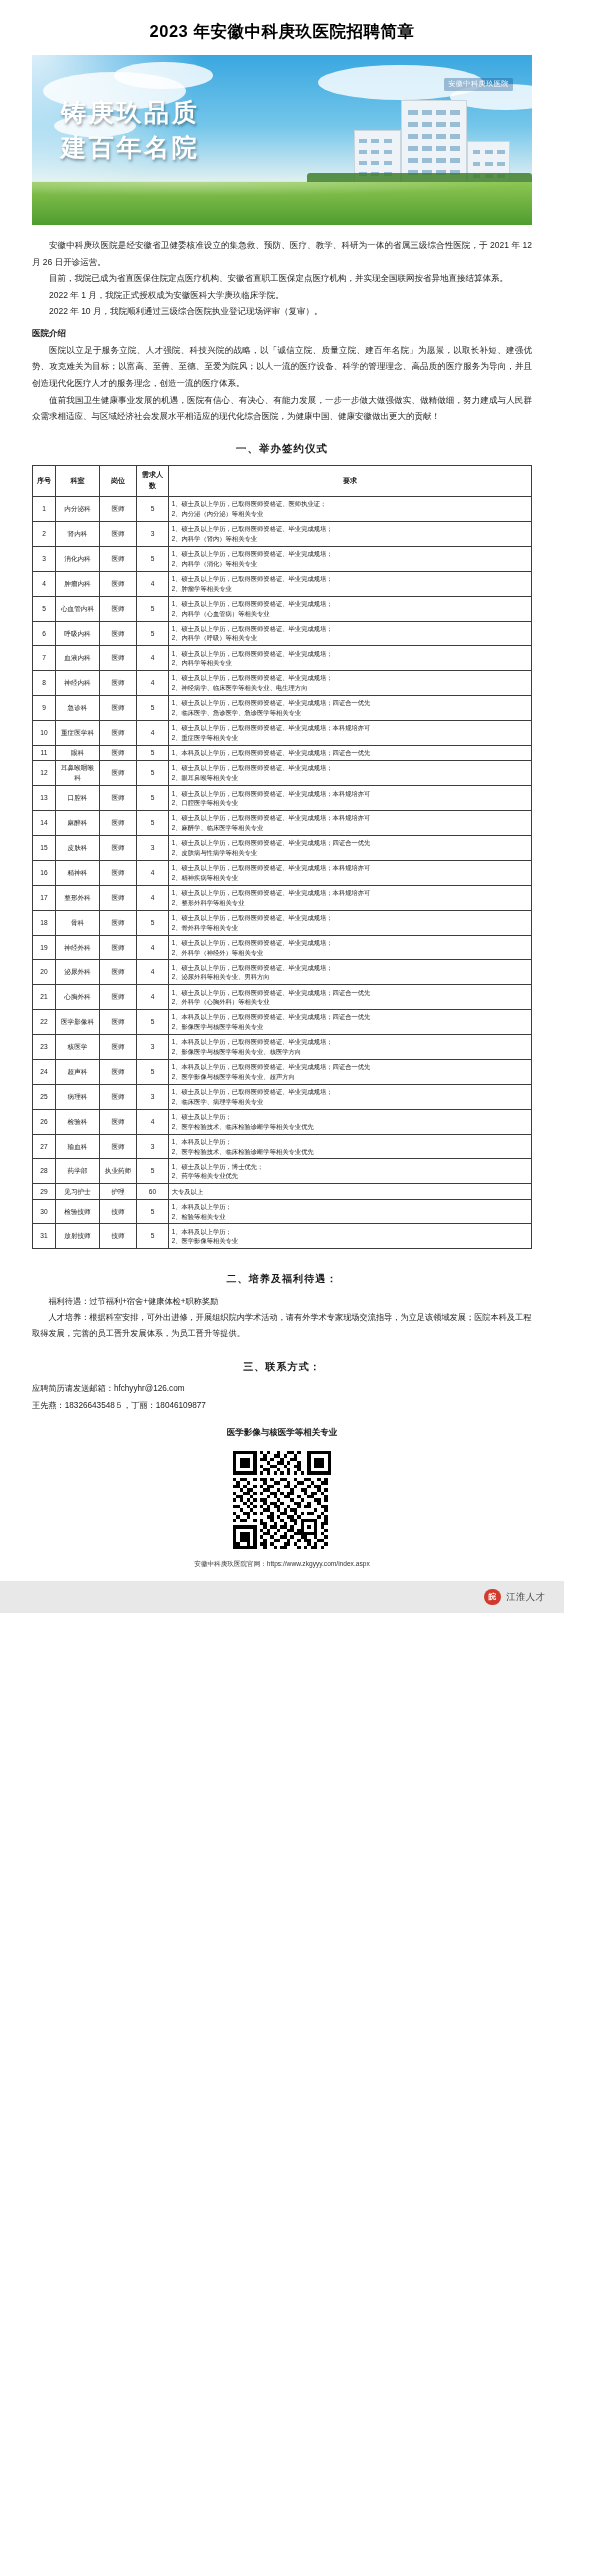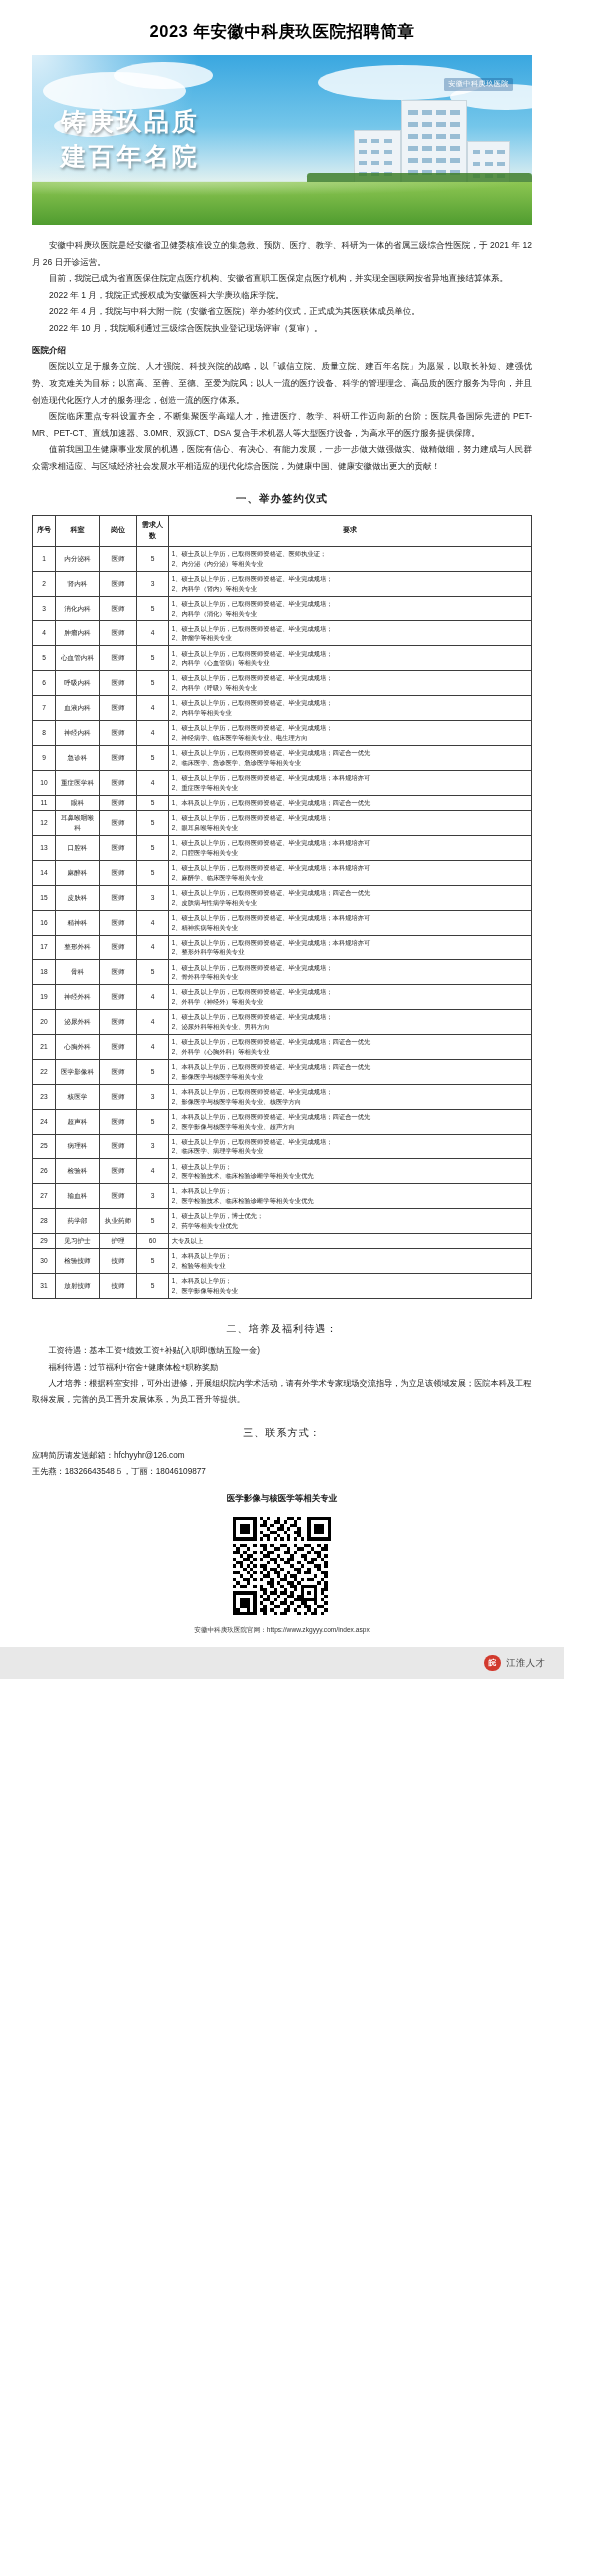--- a/index.html
+++ b/index.html
@@ -57,21 +57,21 @@
   .banner-slogan {
     position: absolute;
     left: 29px;
     top: 43px;
     color: #ffffff;
     font-family: "Liberation Serif", serif;
     font-weight: bold;
     text-shadow: 1.1px 1.6px 2.7px rgba(0,0,0,.35);
     line-height: 1.18;
   }
-  .banner-slogan .l1 { font-size: 25px; letter-spacing: 2.7px; margin-top: 9px; }
+  .banner-slogan .l1 { font-size: 25px; letter-spacing: 2.7px; }
   .banner-slogan .l2 { font-size: 25px; letter-spacing: 2.7px; margin-top: 5.5px; }
   .building {
     position:absolute; right: 18.7px; bottom: 29px; width: 165px; height: 104px;
   }
   .building .block {
     position:absolute; background:#eef3f7; border:0.5px solid #c9d6de;
   }
   .building .b-main { left: 53px; bottom:0; width: 66px; height: 96px; }
   .building .b-left { left: 5.5px; bottom:0; width: 47px; height: 66px; }
   .building .b-right { left: 119px; bottom:0; width: 43px; height: 55px; }
@@ -134,21 +134,21 @@
   col.w-post { width: 37px; }
   col.w-num { width: 32px; }
 
   
   .lower {
     padding: 5.5px 32px 0 32px;
     font-size: 8.2px;
     line-height: 2.0;
   }
   .lower .h {
-    text-align:center; font-weight:normal; font-size:10px;
+    text-align:center; font-weight:bold; font-size:10px;
     padding: 14.3px 0 4.4px 0; letter-spacing:1.1px;
   }
   .lower p { margin:0; }
   .lower p.ind { text-indent: 2em; }
   .contact-center { text-align:left; }
   .mp-title { text-align:center; font-weight:bold; font-size:8.5px; padding-top:10px;}
 
   
   .qr-area { text-align:center; padding: 10px 0 4.4px 0; }
   .qr {
@@ -260,25 +260,23 @@
     </div>
 
     <div class="hedge"></div>
     <div class="grass"></div>
   </div>
 
   <div class="intro">
     <p>安徽中科庚玖医院是经安徽省卫健委核准设立的集急救、预防、医疗、教学、科研为一体的省属三级综合性医院，于 2021 年 12 月 26 日开诊运营。</p>
     <p>目前，我院已成为省直医保住院定点医疗机构、安徽省直职工医保定点医疗机构，并实现全国联网按省异地直接结算体系。</p>
     <p>2022 年 1 月，我院正式授权成为安徽医科大学庚玖临床学院。</p>
-    <p>2022 年 4 月，我院与中科大附一院（安徽省立医院）举办签约仪式，正式成为其医联体成员单位。</p>
     <p>2022 年 10 月，我院顺利通过三级综合医院执业登记现场评审（复审）。</p>
     <h4>医院介绍</h4>
     <p>医院以立足于服务立院、人才强院、科技兴院的战略，以「诚信立院、质量立院、建百年名院」为愿景，以取长补短、建强优势、攻克难关为目标；以富高、至善、至德、至爱为院风；以人一流的医疗设备、科学的管理理念、高品质的医疗服务为导向，并且创造现代化医疗人才的服务理念，创造一流的医疗体系。</p>
-    <p>医院临床重点专科设置齐全，不断集聚医学高端人才，推进医疗、教学、科研工作迈向新的台阶；医院具备国际先进的 PET-MR、PET-CT、直线加速器、3.0MR、双源CT、DSA 复合手术机器人等大型医疗设备，为高水平的医疗服务提供保障。</p>
     <p>值前我国卫生健康事业发展的机遇，医院有信心、有决心、有能力发展，一步一步做大做强做实、做精做细，努力建成与人民群众需求相适应、与区域经济社会发展水平相适应的现代化综合医院，为健康中国、健康安徽做出更大的贡献！</p>
   </div>
 
   <div class="sec-title">一、举办签约仪式</div>
 
   <div class="table-wrap">
     <table class="jobs">
       <colgroup>
         <col class="w-idx">
           <col class="w-dept">
@@ -541,21 +539,20 @@
             <td class="c">5</td>
             <td class="req" style="white-space: pre-line;">1、本科及以上学历；
 2、医学影像等相关专业</td>
           </tr>
         </tbody>
     </table>
   </div>
 
   <div class="lower">
     <div class="h">二、培养及福利待遇：</div>
-    <p class="ind">工资待遇：基本工资+绩效工资+补贴(入职即缴纳五险一金)</p>
     <p class="ind">福利待遇：过节福利+宿舍+健康体检+职称奖励</p>
     <p class="ind">人才培养：根据科室安排，可外出进修，开展组织院内学术活动，请有外学术专家现场交流指导，为立足该领域发展；医院本科及工程取得发展，完善的员工晋升发展体系，为员工晋升等提供。</p>
 
     <div class="h">三、联系方式：</div>
     <p class="contact-center">应聘简历请发送邮箱：hfchyyhr@126.com</p>
     <p class="contact-center">王先燕：18326643548５，丁丽：18046109877</p>
     <div class="mp-title">医学影像与核医学等相关专业</div>
   </div>
 
   <div class="qr-area">

